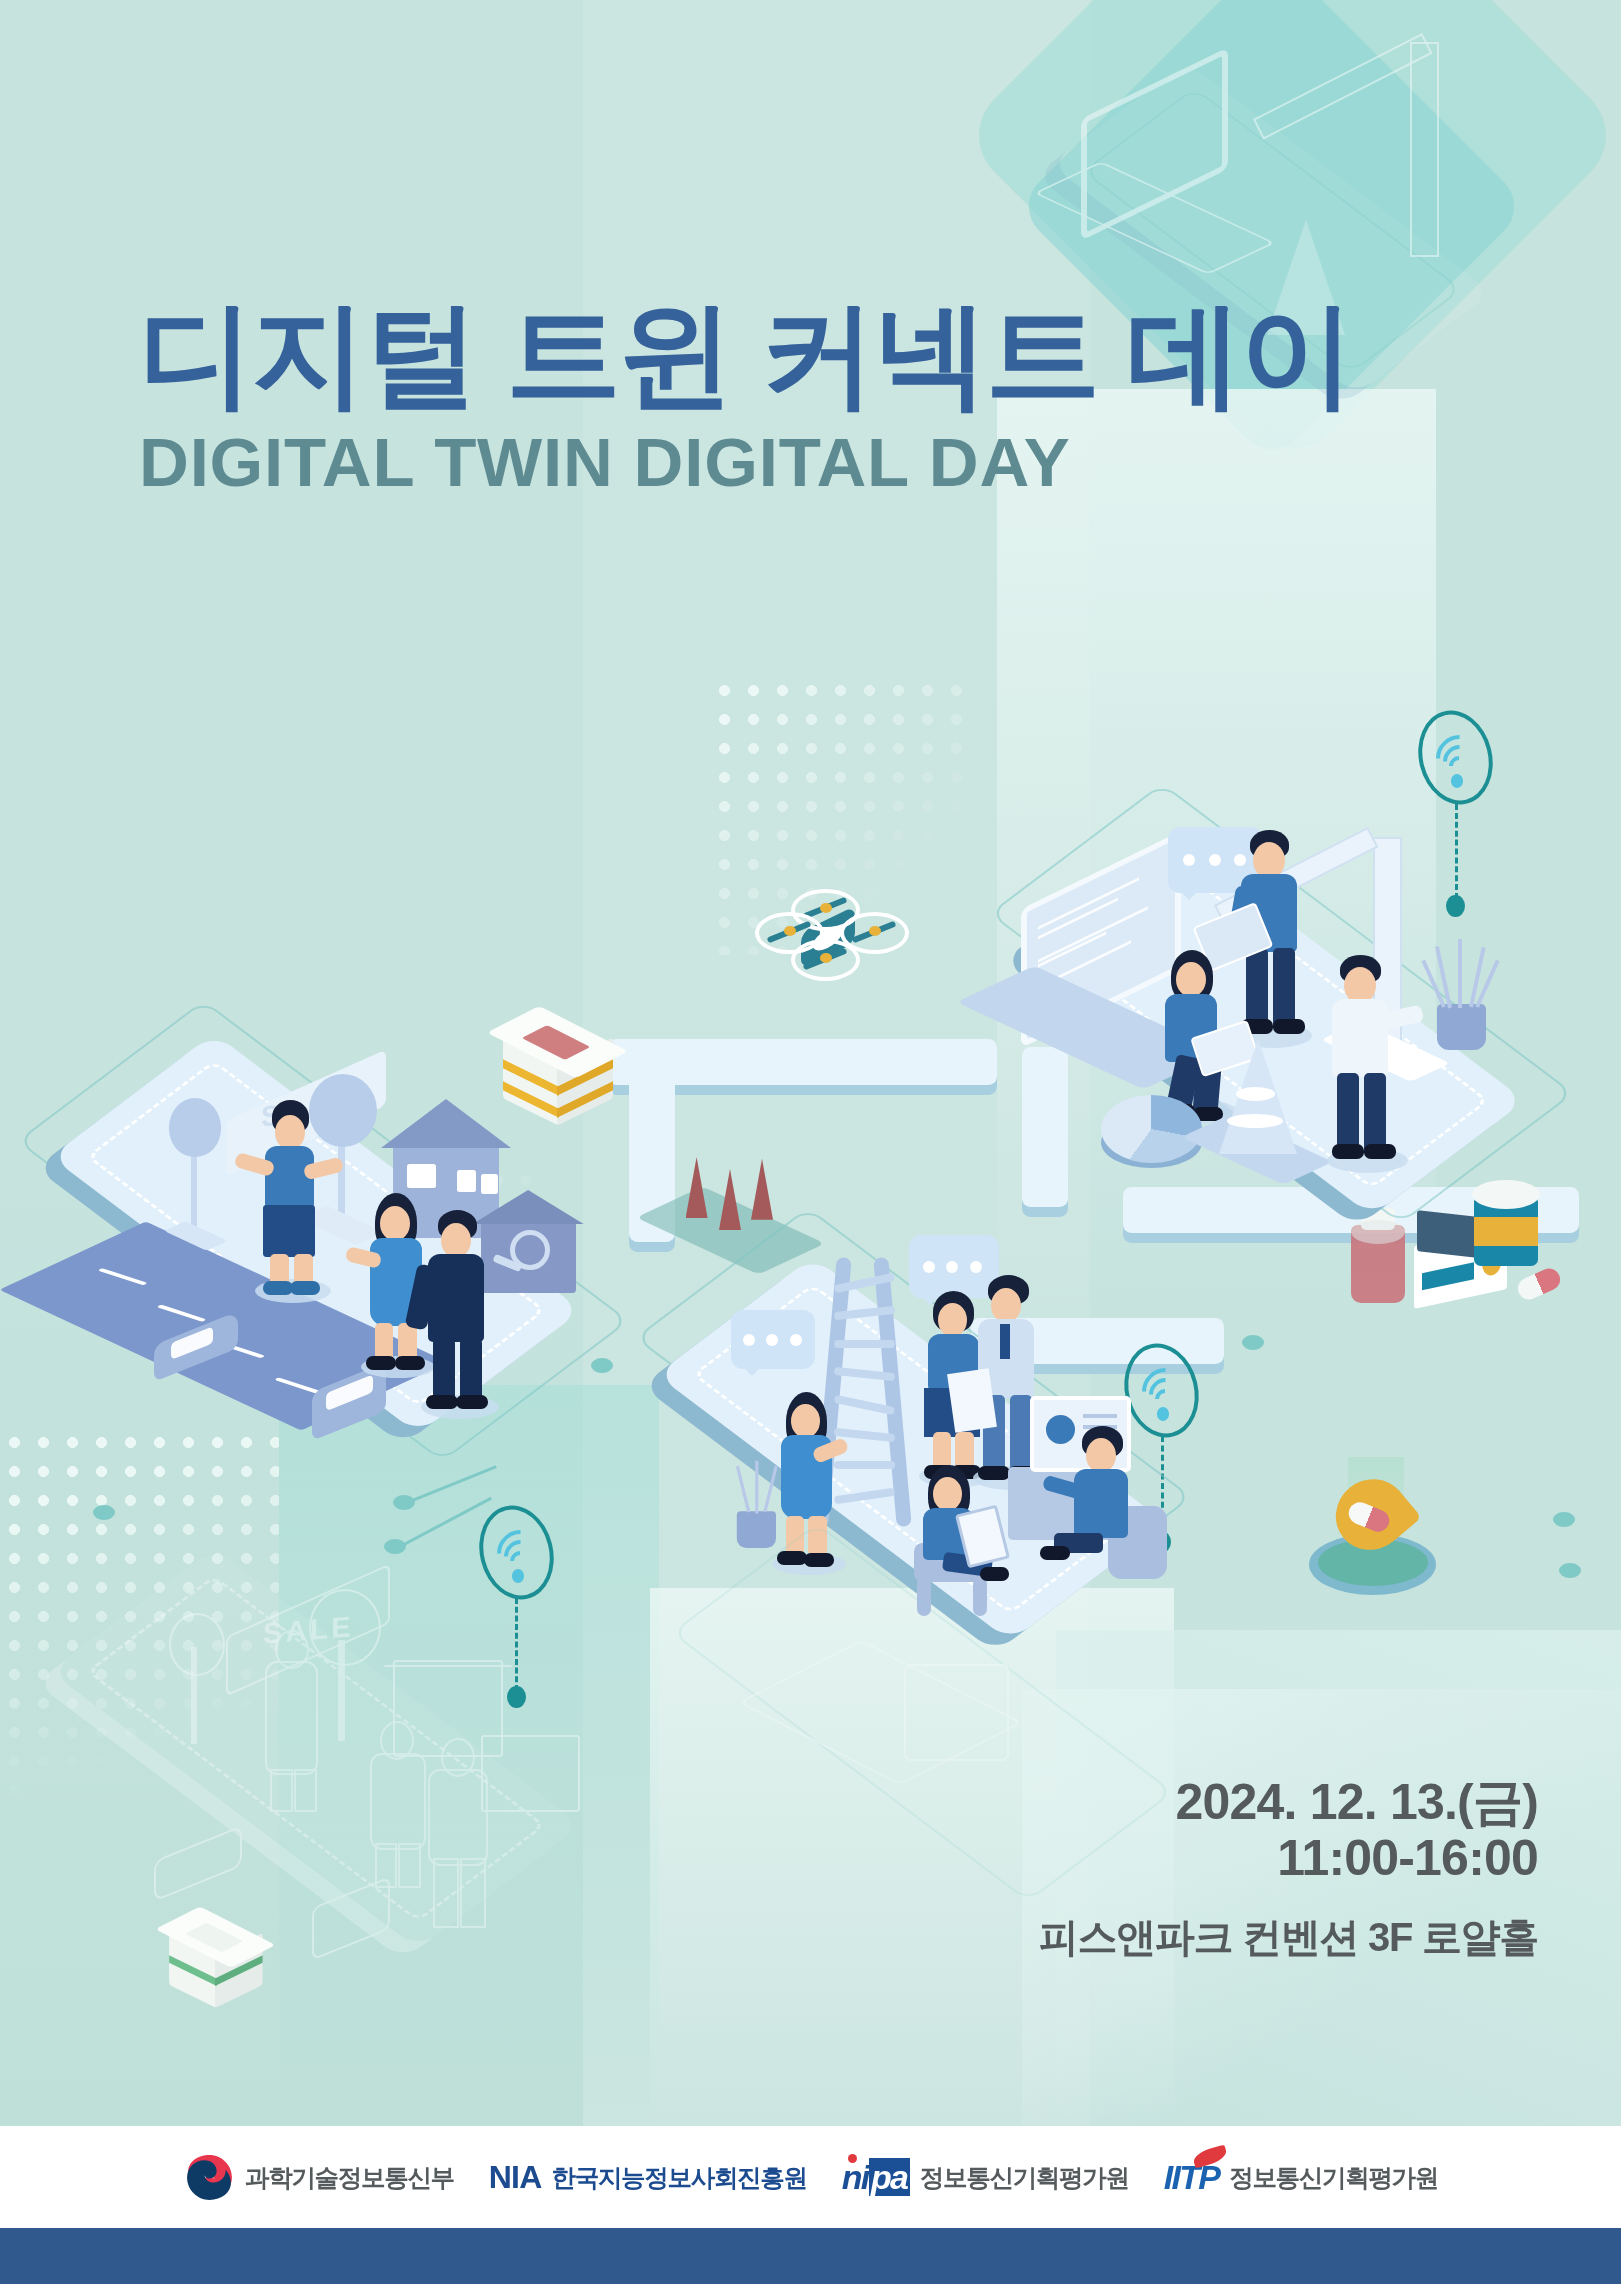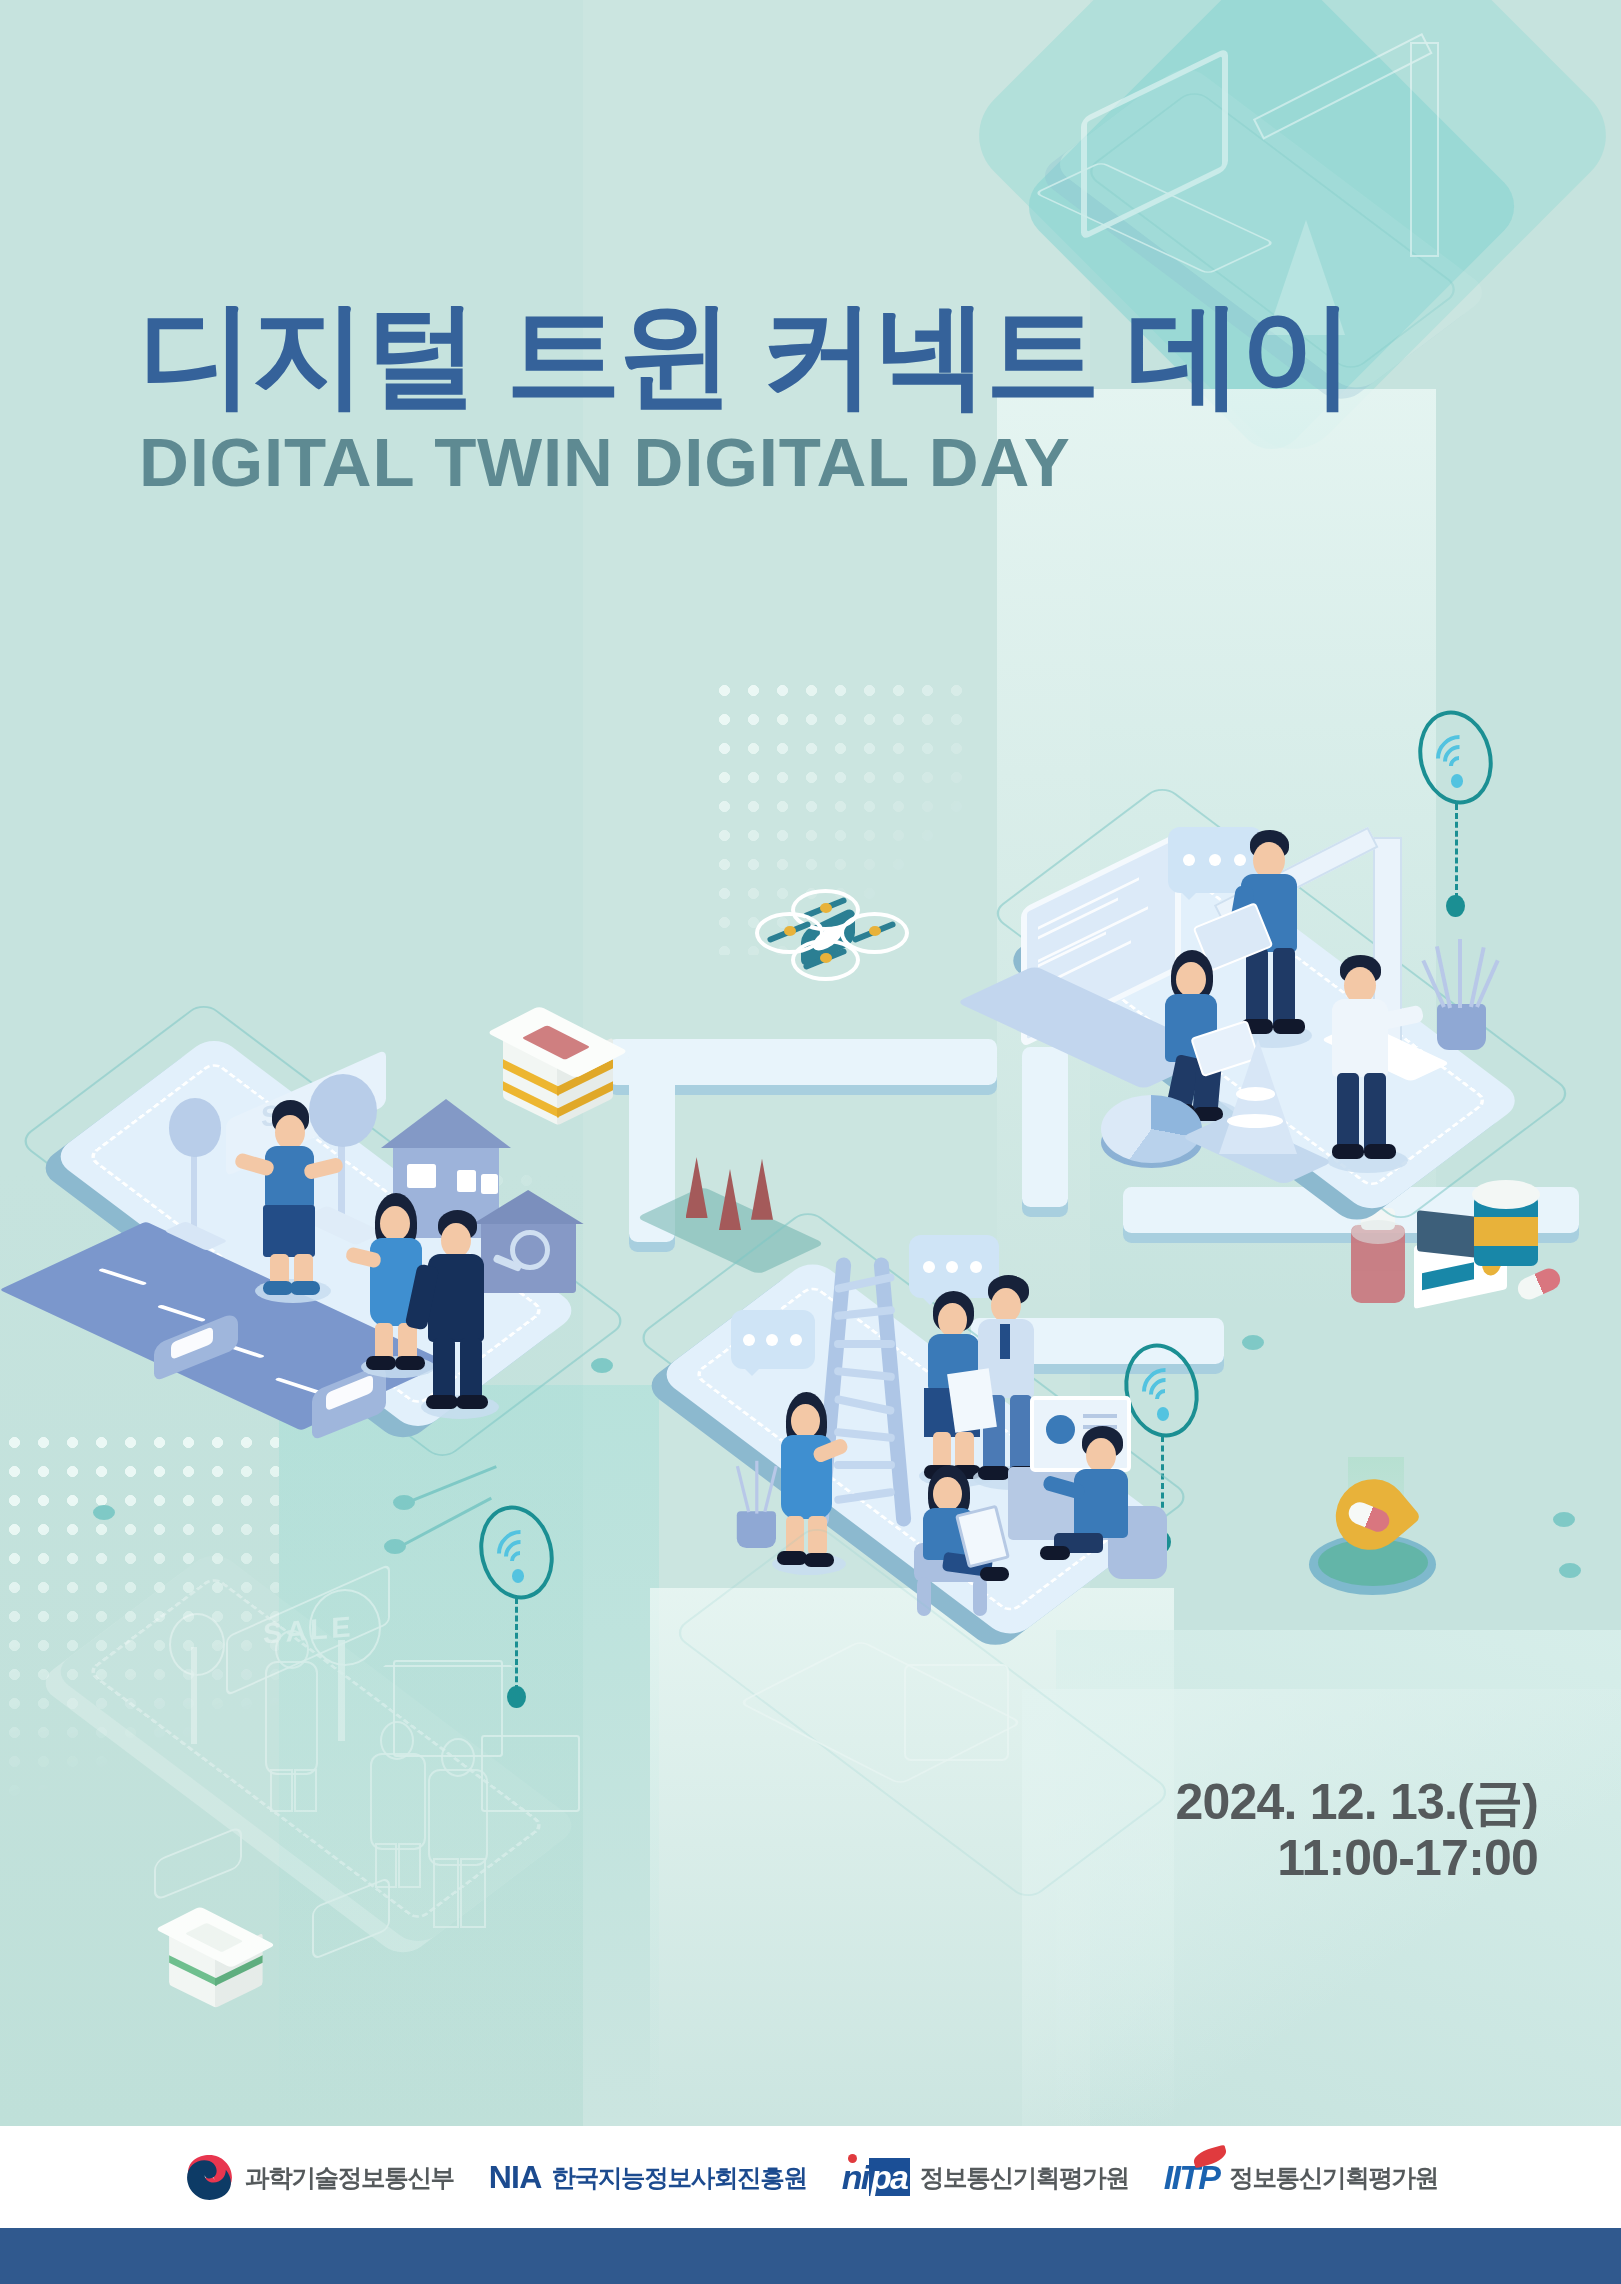--- a/index.html
+++ b/index.html
@@ -729,21 +729,22 @@
   </div>
 
   <div class="scene" style="left:693px;top:1588px;width:507px;height:253px;opacity:.3;">
     <div class="outline-frame" style="left:8.4px;top:34px;width:439px;height:177px;"></div>
     <div style="position:absolute;left:101px;top:59px;width:169px;height:127px;border:2.5px solid rgba(255,255,255,.8);border-radius:8.4px;transform:rotate(45deg) skew(-18deg,-18deg);"></div>
     <div style="position:absolute;left:211px;top:76px;width:101px;height:93px;border:2.5px solid rgba(255,255,255,.8);border-radius:6.8px;"></div>
   </div>
 
   <div class="info">
     <div class="date">2024. 12. 13.(금)</div>
-    <div class="time">11:00-17:00</div>
+    <div class="time">11:00-16:00</div>
+    <div class="venue">피스앤파크 컨벤션 3F 로얄홀</div>
   </div>
 
   <div class="footer">
 
     <div class="logo">
       <svg width="51" height="51" viewBox="0 0 100 100">
         <path d="M50 6 C74 6 94 26 94 50 C94 70 78 84 60 84 C46 84 36 75 36 63 C36 54 42 48 50 48 C56 48 60 52 60 57 C60 47 52 40 42 40 C28 40 18 51 18 65 C12 57 8 49 8 40 C8 20 26 6 50 6 Z" fill="#e8364f"></path>
         <path d="M50 94 C26 94 6 74 6 50 C6 30 22 16 40 16 C54 16 64 25 64 37 C64 46 58 52 50 52 C44 52 40 48 40 43 C40 53 48 60 58 60 C72 60 82 49 82 35 C88 43 92 51 92 60 C92 80 74 94 50 94 Z" fill="#0d3b66"></path>
       </svg>
       <span class="logo-txt">과학기술정보통신부</span>

